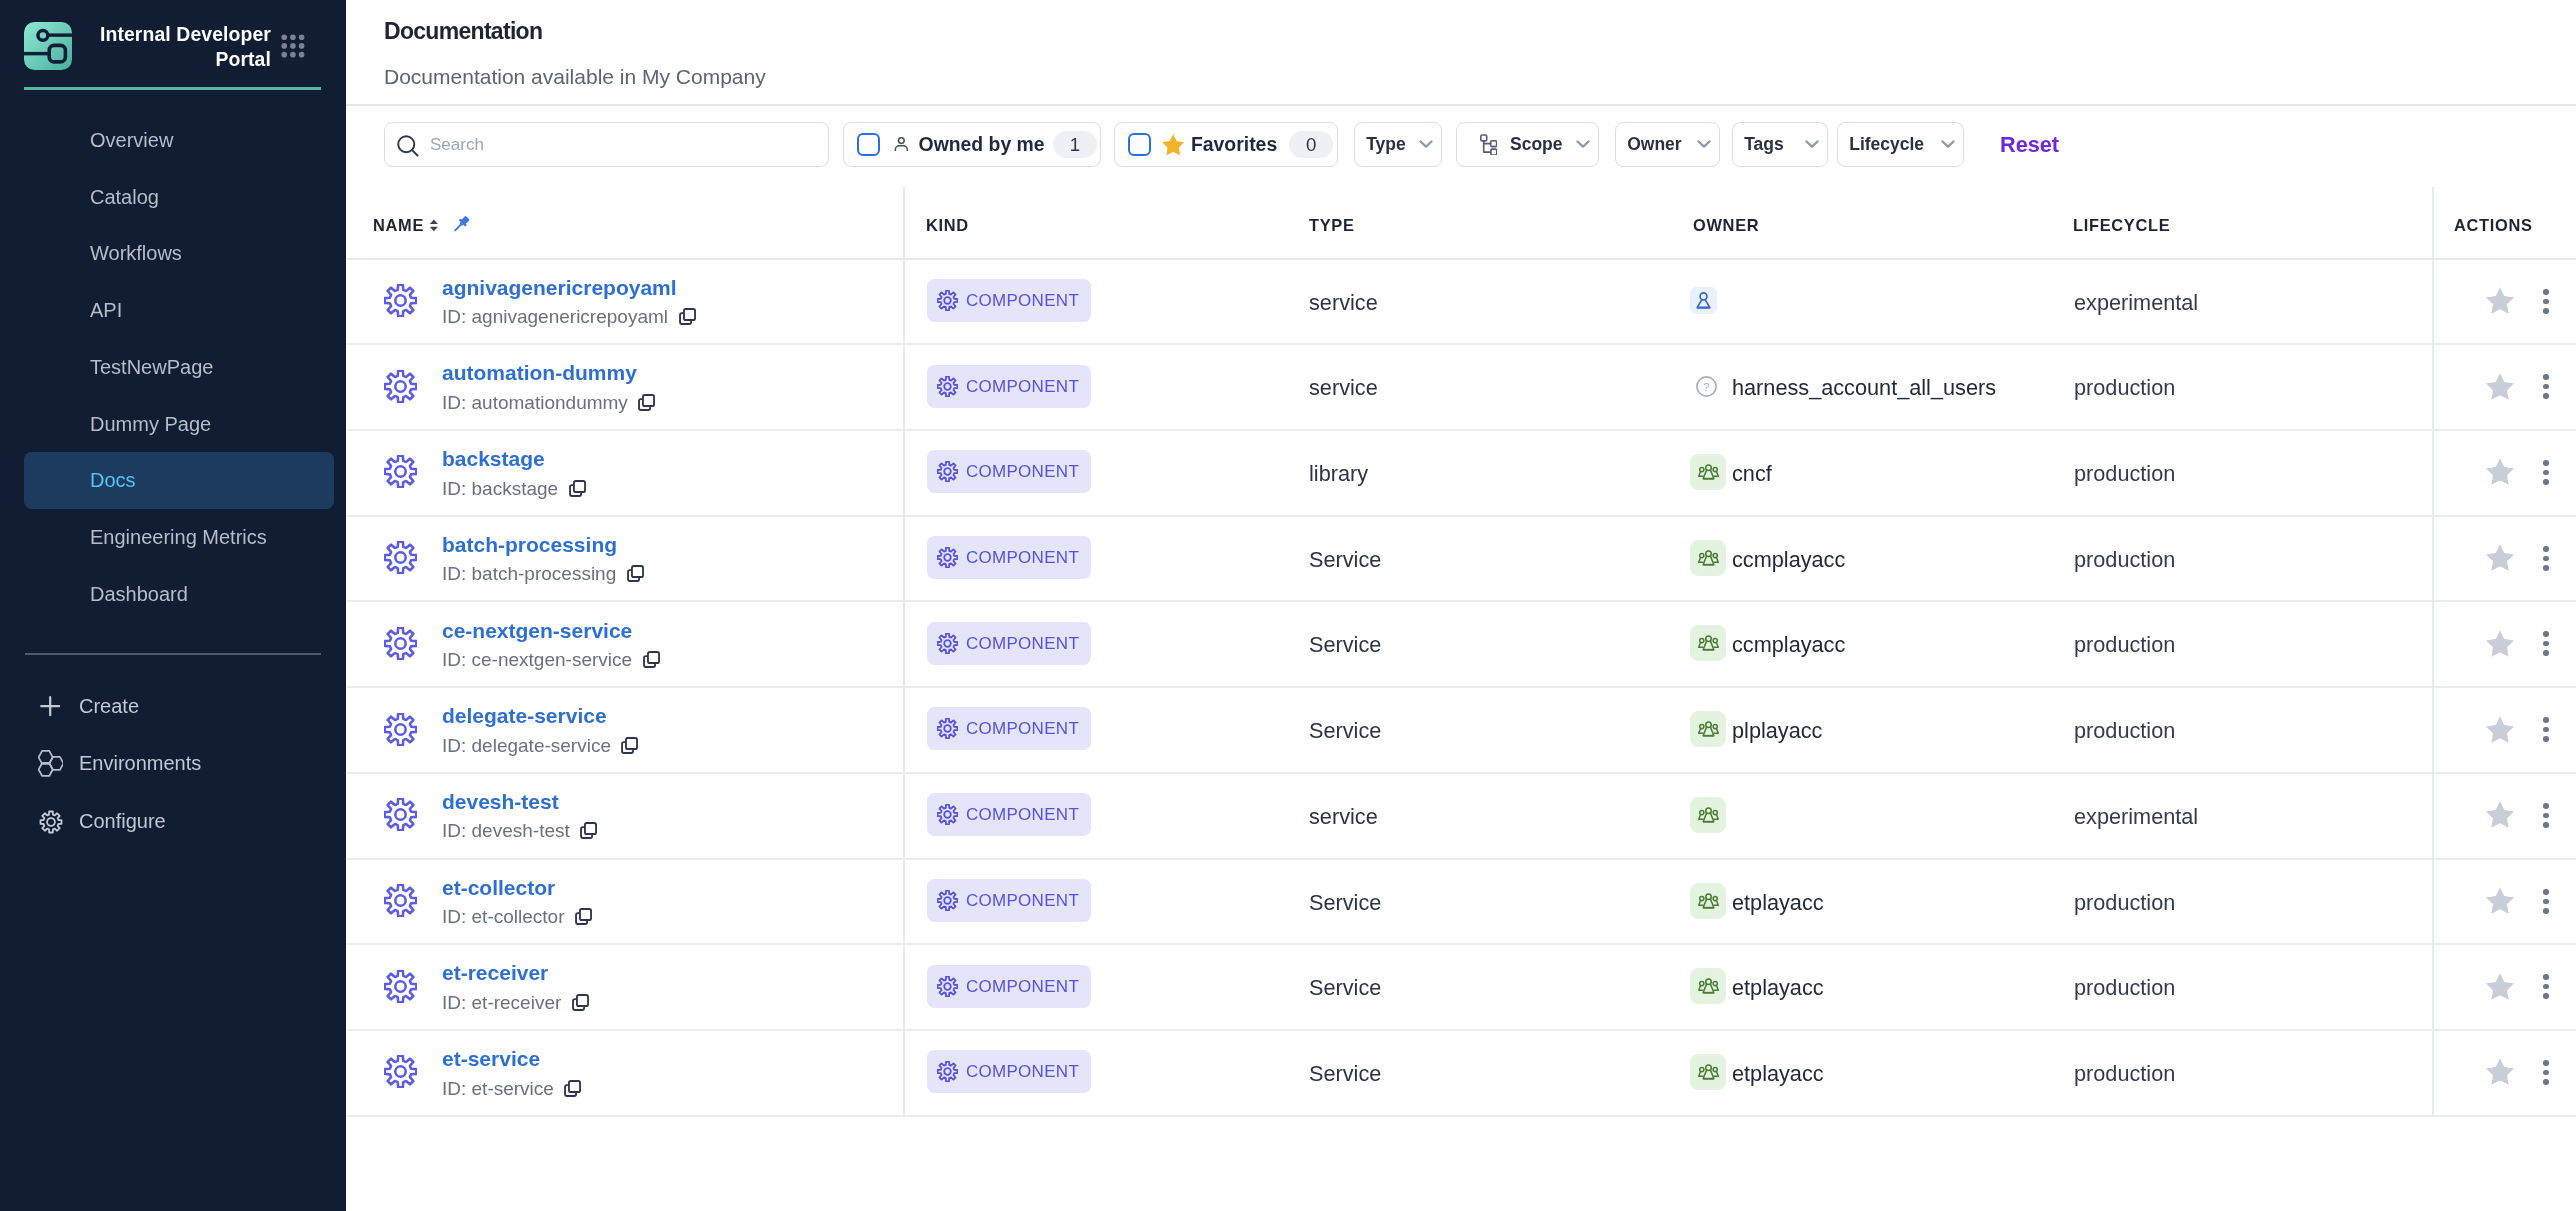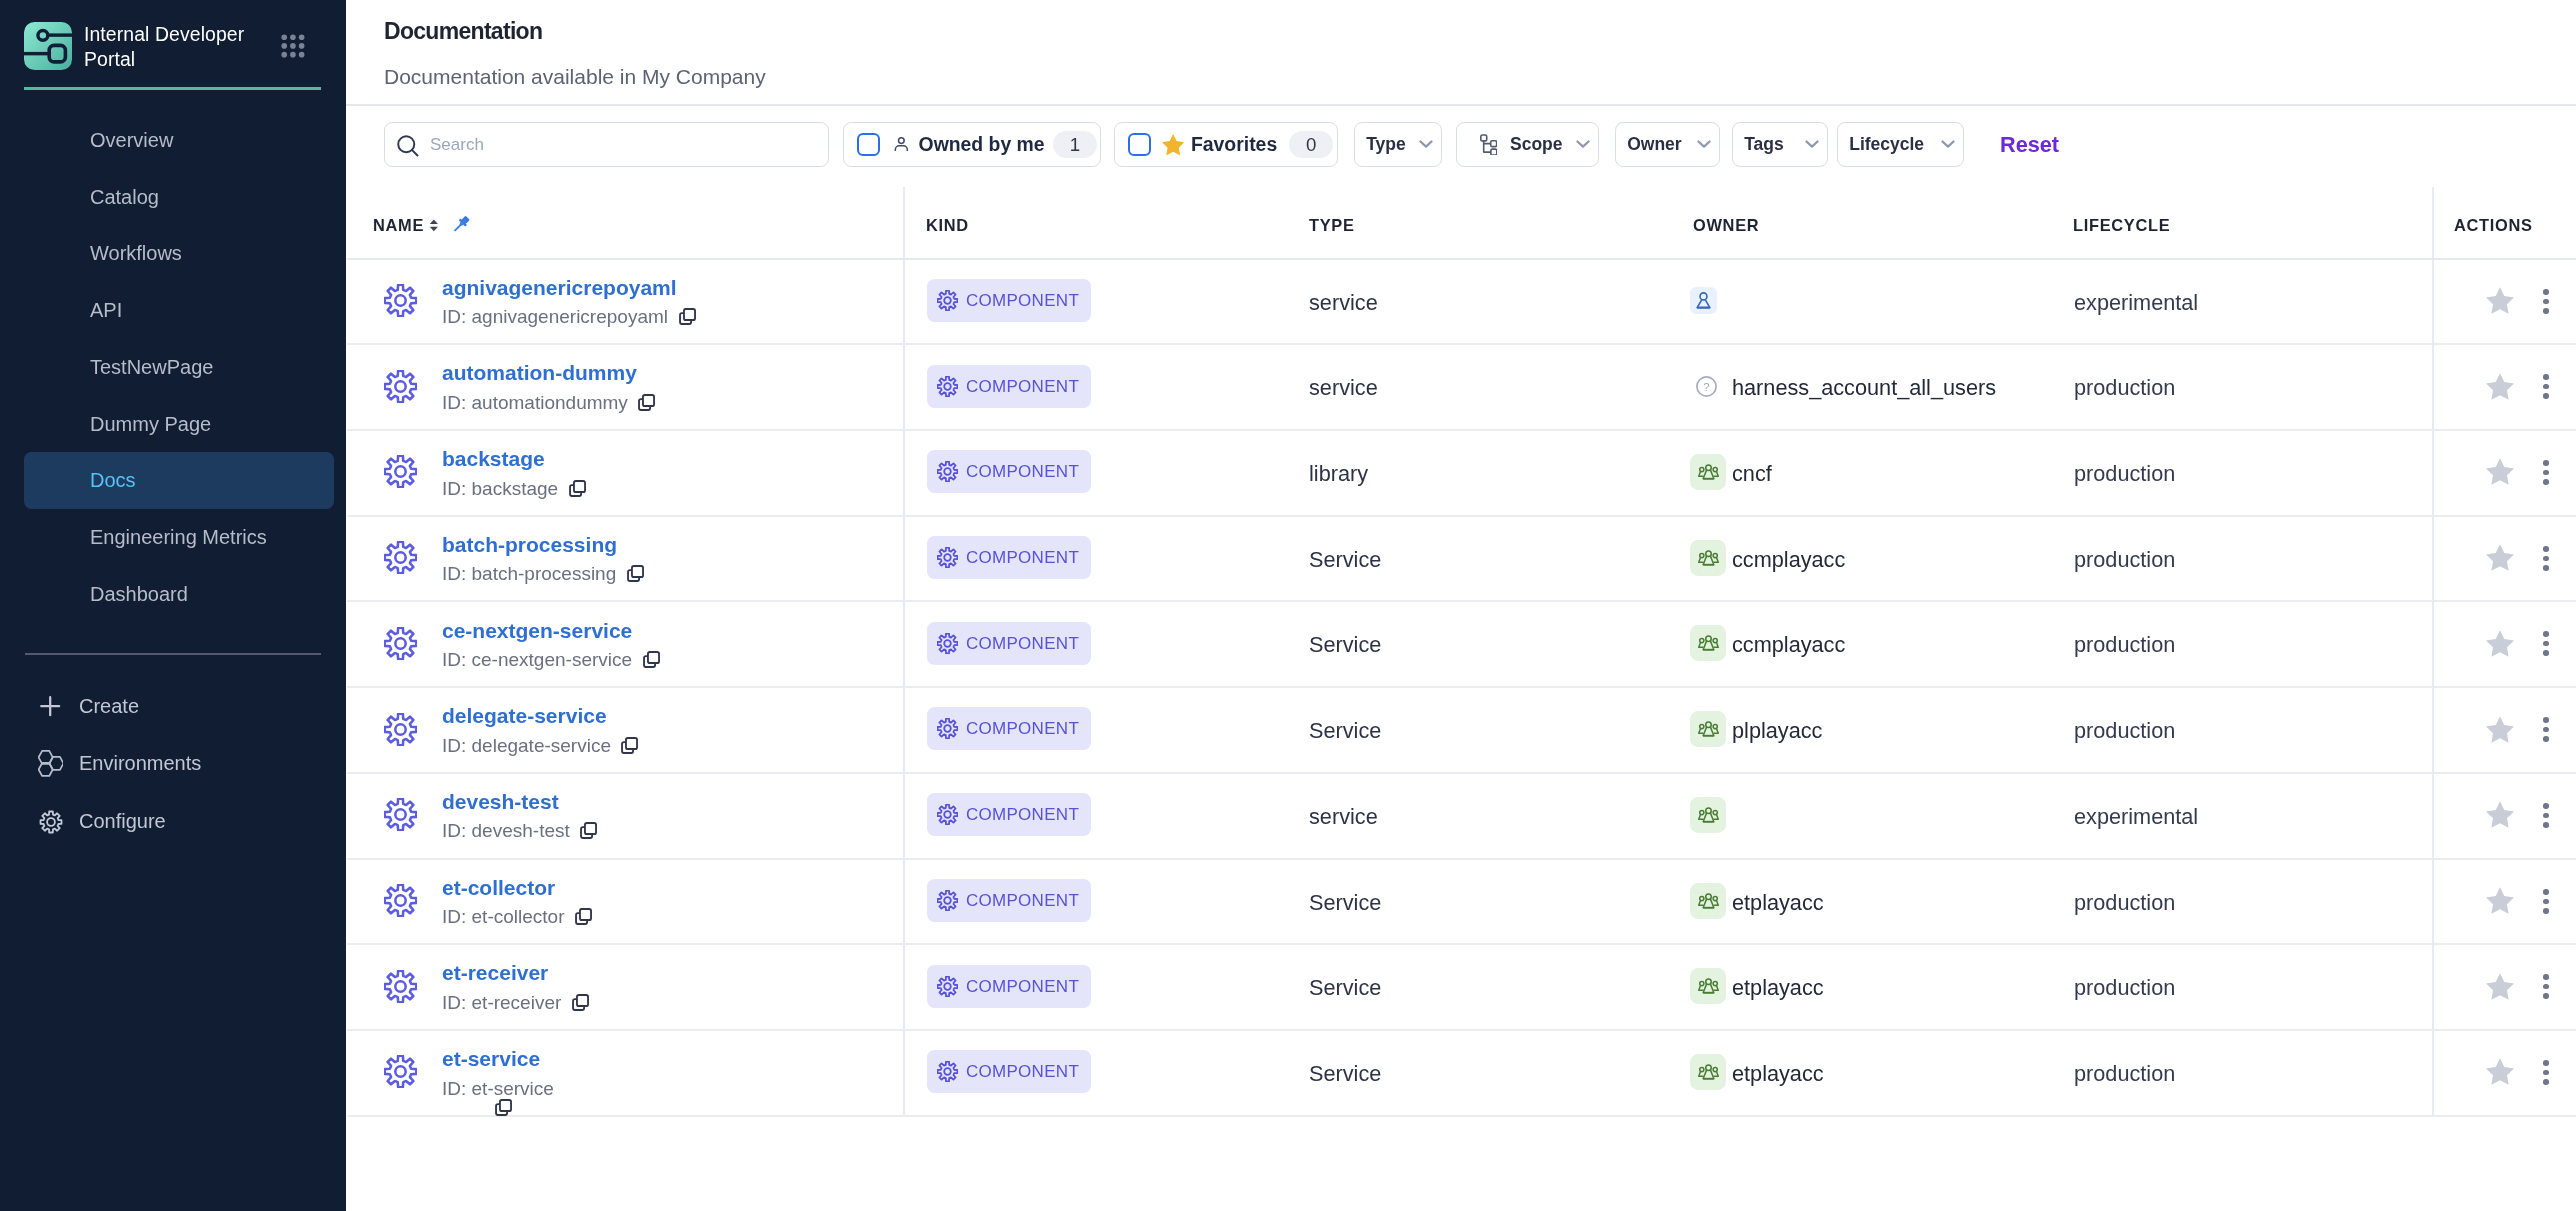--- a/index.html
+++ b/index.html
@@ -1,17 +1,17 @@
 <!DOCTYPE html>
 <html style="font-size:12px"><head><meta charset="utf-8"><style>
 * { margin:0; padding:0; box-sizing:border-box; -webkit-font-smoothing:antialiased; }
 html,body { width:2576px; height:1211px; background:#fff; font-family:"Liberation Sans", sans-serif; overflow:hidden; }
 #side { position:absolute; left:0; top:0; width:346px; height:1211px; background:#101D33; }
 #logo { position:absolute; left:24px; top:22.4px; }
-#ttl { position:absolute; left:84px; top:21.6px; width:187px; font-size:19.4px; font-weight:normal; color:#fff; line-height:25px; letter-spacing:0.1px; }
+#ttl { position:absolute; left:84px; top:21.6px; width:187px; font-size:19.4px; font-weight:bold; color:#fff; line-height:25px; letter-spacing:0.1px;text-align:right; }
 #grid { position:absolute; left:281px; top:34px; }
 #teal { position:absolute; left:24px; top:87px; width:297px; height:3.4px; background:#58B79F; }
 .nav { position:absolute; left:90px; height:57px; line-height:57px; font-size:20px; color:#b6bdc9; }
 .nav.on { color:#55C3F3; }
 #active { position:absolute; left:24px; top:452px; width:310px; height:57px; border-radius:7.5px; background:#1D3B5F; }
 #bdiv { position:absolute; left:25px; top:653px; width:296px; height:1.5px; background:#515b6d; }
 .bi { position:absolute; left:79px; height:57px; line-height:57px; font-size:20px; color:#c2c8d3; }
 .bic { position:absolute; left:39px; }
 
 #main { position:absolute; left:346px; top:0; width:2230px; height:1211px; }
@@ -599,21 +599,21 @@
       <i></i>
       <i></i>
       <i></i>
     </div>
 <div class="rowline" style="top:1115px;"></div>
 <div style="position:absolute;left:384px;top:1055px;width:33px;height:33px;"><svg width="33" height="33" viewBox="0 0 44 44" fill="none">
         <path d="M18.85 0.93 L25.15 0.93 L25.66 7.87 L29.41 9.42 L34.67 4.88 L39.12 9.33 L34.58 14.59 L36.13 18.34 L43.07 18.85 L43.07 25.15 L36.13 25.66 L34.58 29.41 L39.12 34.67 L34.67 39.12 L29.41 34.58 L25.66 36.13 L25.15 43.07 L18.85 43.07 L18.34 36.13 L14.59 34.58 L9.33 39.12 L4.88 34.67 L9.42 29.41 L7.87 25.66 L0.93 25.15 L0.93 18.85 L7.87 18.34 L9.42 14.59 L4.88 9.33 L9.33 4.88 L14.59 9.42 L18.34 7.87 Z" stroke="#5B5CE2" stroke-width="3.4" stroke-linejoin="round"></path>
         <circle cx="22.0" cy="22.0" r="6.9" stroke="#5B5CE2" stroke-width="3.4"></circle>
       </svg></div>
 <div class="nm" style="top:1048px;">et-service</div>
-<div class="idrow" style="top:1078px;flex-direction:column;">
+<div class="idrow" style="top:1078px;">
       <span class="idt">ID: et-service</span>
       <span class="cic">
         <svg width="17" height="17" viewBox="0 0 23 23" fill="none" stroke="#30364a" stroke-width="2.5">
 <rect x="1.4" y="6.9" width="15" height="14.7" rx="2.6"></rect>
 <rect x="6.7" y="1.3" width="15" height="15" rx="2.6" fill="#fff"></rect>
 </svg>
       </span>
     </div>
 <div class="chip" style="top:1050px;">
       <svg width="21" height="21" viewBox="0 0 28 28" fill="none">

